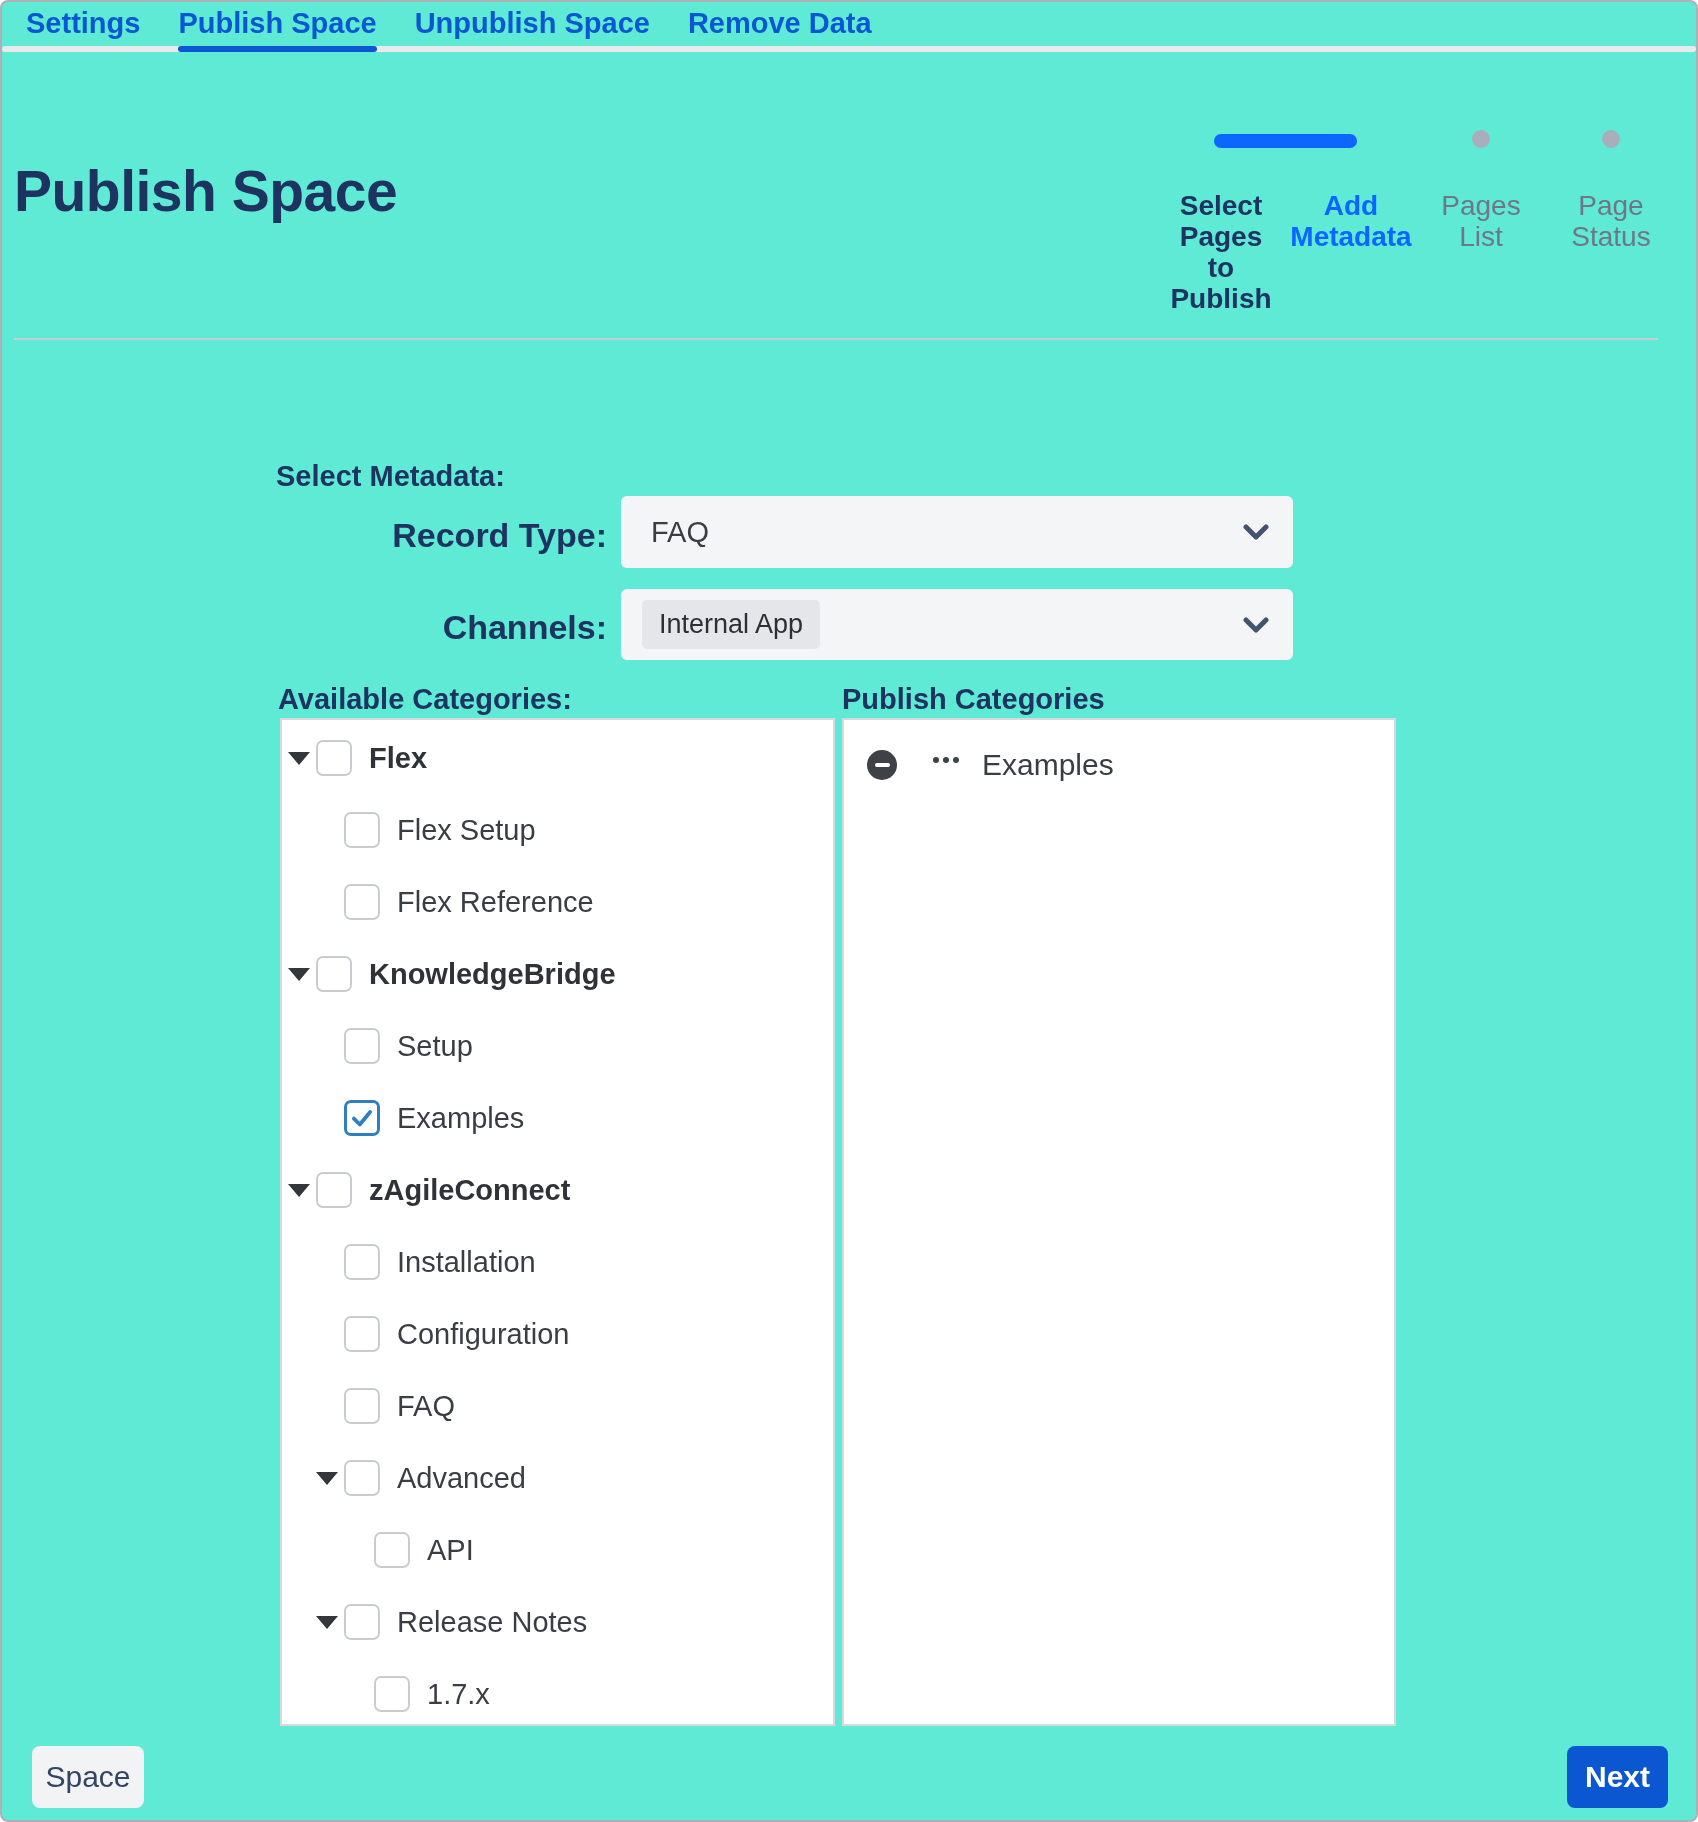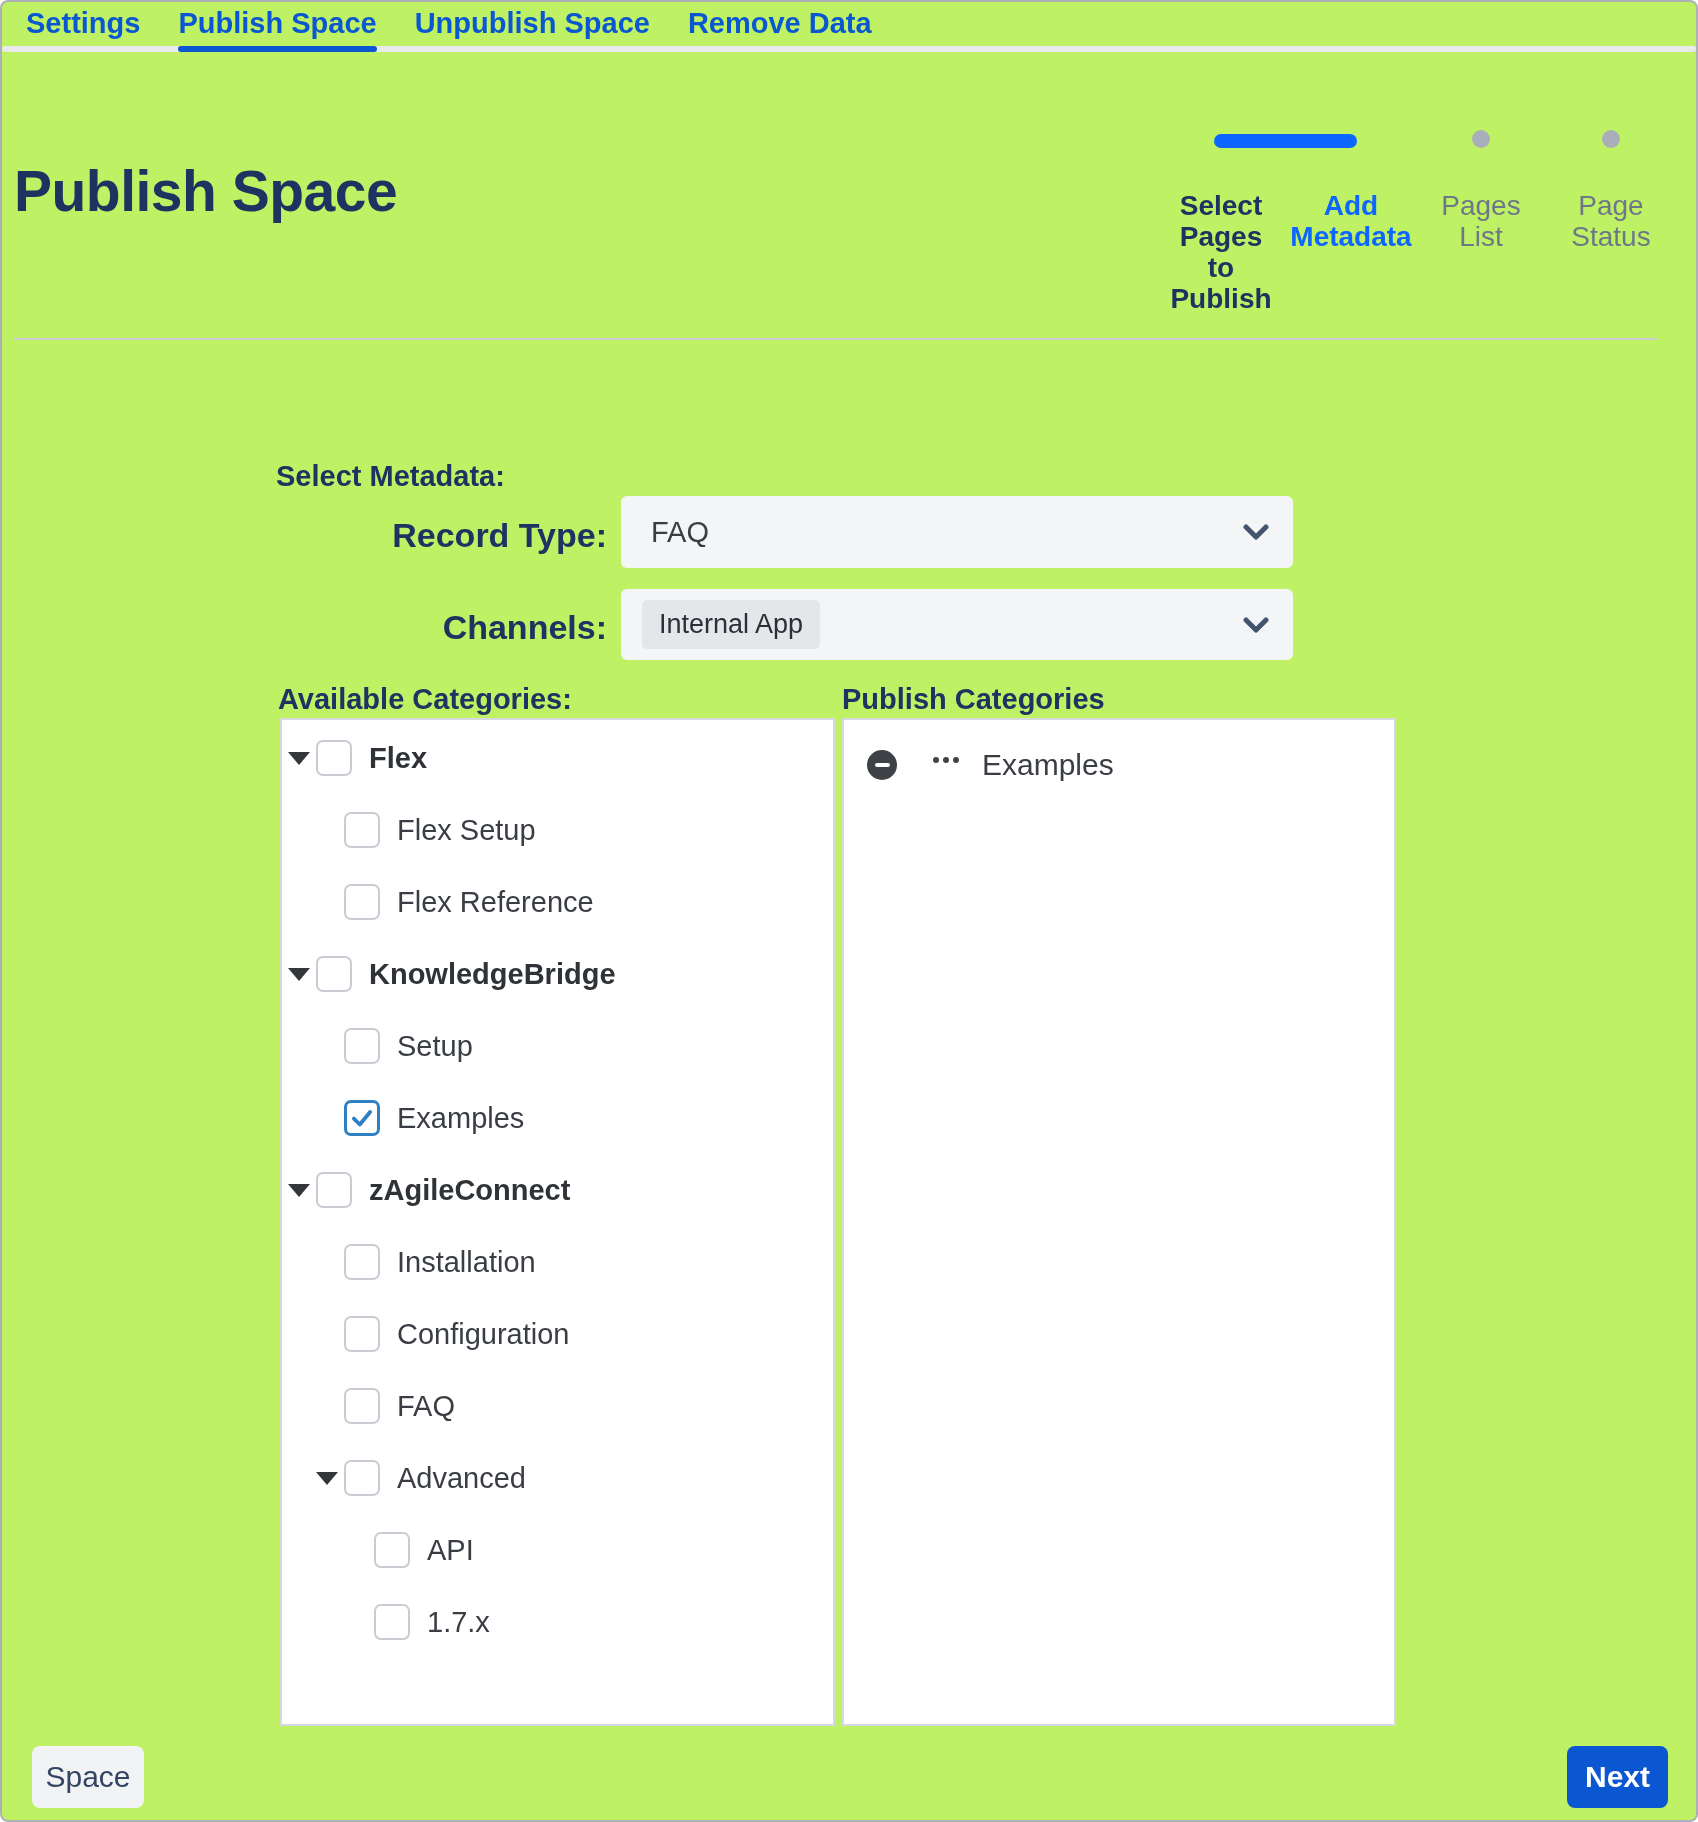--- a/index.html
+++ b/index.html
@@ -3,21 +3,21 @@
 <meta charset="utf-8">
 <style>
   :root{
     --w:1698px; --h:1822px;
   }
   *{box-sizing:border-box; margin:0; padding:0;}
   html,body{width:var(--w); height:var(--h); background:#fff;}
   body{font-family:"Liberation Sans","DejaVu Sans",sans-serif;}
   .frame{
     position:absolute; inset:0;
-    background:#bef264;
+    background:#5eead4;
     border:2px solid var(--frame_border);
     border-radius:8px;
     overflow:hidden;
   }
   
   .tab-bar{position:absolute; top:0; left:0; right:0; height:50px;}
   .tab-track{position:absolute; bottom:0; left:0; right:0; height:6px; background:var(--track_gray); border-radius:3px;}
   .tabs-inner{position:relative; display:flex; gap:38px; padding-left:24px; height:50px;}
   .tab{position:relative; height:50px; padding-top:5px; font-size:29px; font-weight:600; color:var(--accent_blue); cursor:pointer; white-space:nowrap;}
   .tab.active::after{content:""; position:absolute; left:0; right:0; bottom:0; height:6px; background:var(--accent_blue); border-radius:3px; z-index:2;}
@@ -237,20 +237,27 @@
         <div class="checkbox"></div>
         <span class="tree-label">Advanced</span>
       </div>
       <div class="tree-row lvl2">
         <div class="caret empty">
           <i></i>
         </div>
         <div class="checkbox"></div>
         <span class="tree-label">API</span>
       </div>
+      <div class="tree-row lvl1">
+        <div class="caret">
+          <i></i>
+        </div>
+        <div class="checkbox"></div>
+        <span class="tree-label">Release Notes</span>
+      </div>
       <div class="tree-row lvl2">
         <div class="caret empty">
           <i></i>
         </div>
         <div class="checkbox"></div>
         <span class="tree-label">1.7.x</span>
       </div>
     </div>
   <div class="box sel">
       <div class="sel-item">

